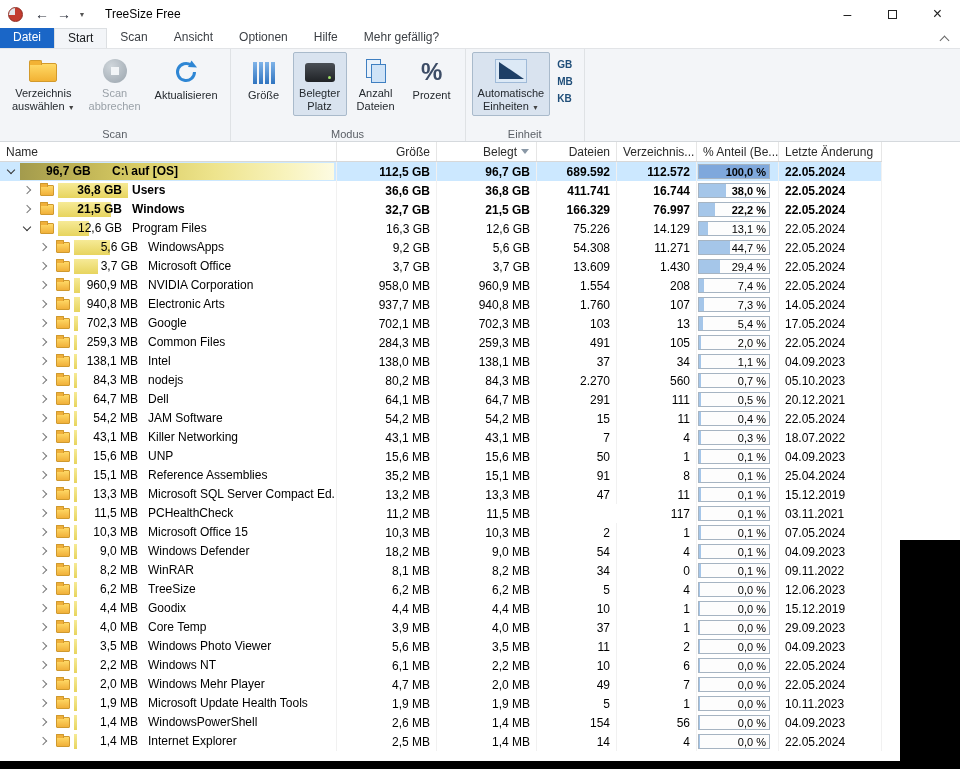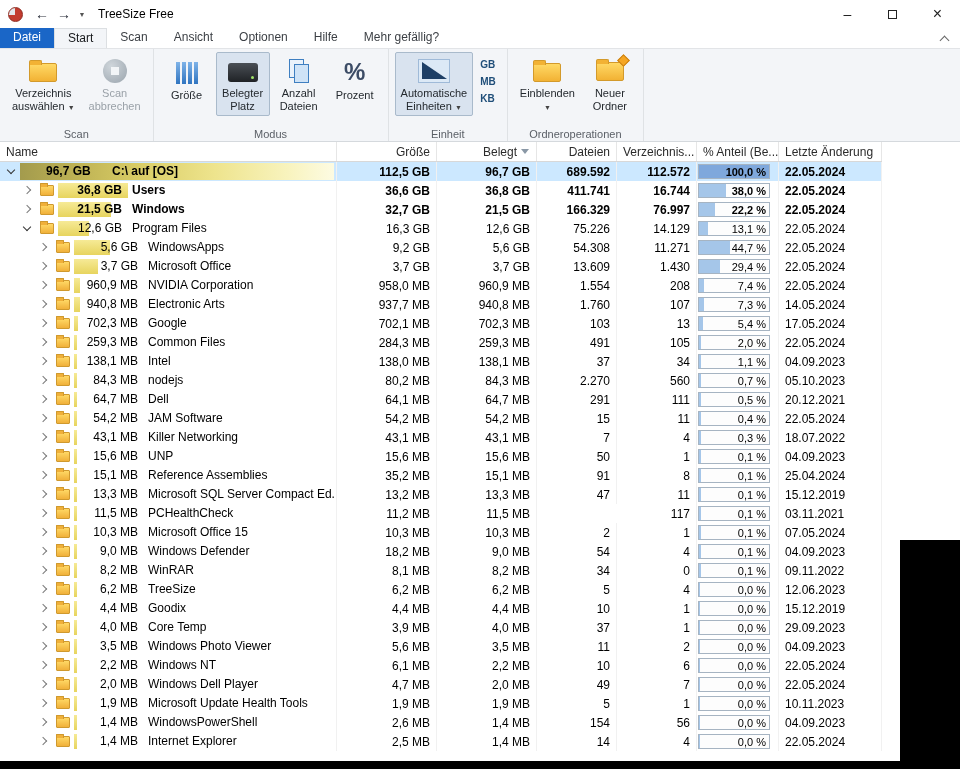--- a/index.html
+++ b/index.html
@@ -7,21 +7,21 @@
   body { font-family:"Liberation Sans", sans-serif; font-size:12px; background:#fff; color:#000;
          position:relative; overflow:hidden; }
 
   
   .titlebar { height:28px; display:flex; align-items:center; padding-left:6px; background:#fff; }
   .app-icon { width:15px; height:15px; border-radius:50%;
               background:conic-gradient(#c23b2e 0 270deg,#e3e6ea 270deg 360deg);
               border:1px solid #8e2a20; margin:0 8px 0 2px; }
   .nav-btn { width:22px; text-align:center; font-size:14px; color:#1f2430; }
   .nav-drop { width:14px; text-align:center; font-size:7px; color:#555; }
-  .title-text { margin-left:9px; font-size:12px; }
+  .title-text { margin-left:16px; font-size:12px; }
   .win-controls { margin-left:auto; display:flex; height:28px; }
   .win-btn { width:45px; display:flex; align-items:center; justify-content:center; font-size:14px; color:#222; }
   .win-btn.close { font-size:16px; }
   .maxi-box { width:9px; height:9px; border:1px solid #222; display:inline-block; }
 
   
   .tabbar { height:21px; display:flex; align-items:stretch; background:#fff;
             border-bottom:1px solid #e2e4e7; position:relative; }
   .tab { padding:2px 13px; font-size:12px; color:#3b3f44; white-space:nowrap; }
   .tab.file { background:#1a66c7; color:#fff; }
@@ -163,20 +163,29 @@
         <span>auswählen</span>
         <span class="caret">▼</span></div>
     </div>
     <div class="rbtn disabled">
       <div class="icon-slot">
           <span class="ico-cancel"></span>
         </div>
       <div class="lbl"><span>Scan</span><br>
         <span>abbrechen</span></div>
     </div>
+    <div class="rbtn">
+      <div class="icon-slot">
+        <svg width="26" height="26" viewBox="0 0 26 26">
+          <path d="M21.5 13a8.5 8.5 0 1 1-3.4-6.8" fill="none" stroke="#2e86d4" stroke-width="3"></path>
+          <polygon points="18.5,1.5 24,8.5 15,8" fill="#2e86d4"></polygon>
+        </svg>
+      </div>
+      <div class="lbl"><span>Aktualisieren</span></div>
+    </div>
     <div class="rgroup-label">Scan</div>
   </div>
 
   <div class="rgroup">
     <div class="rbtn">
       <div class="icon-slot">
           <span class="ico-bars">
             <i></i>
             <i></i>
             <i></i>
@@ -218,37 +227,20 @@
         <span class="caret">▼</span></div>
     </div>
     <div class="unit-stack">
       <span class="unit-btn">GB</span>
       <span class="unit-btn">MB</span>
       <span class="unit-btn">KB</span>
     </div>
     <div class="rgroup-label">Einheit</div>
   </div>
 
-  <div class="rgroup">
-    <div class="rbtn">
-      <div class="icon-slot">
-          <span class="ico-folder"></span>
-        </div>
-      <div class="lbl"><span>Einblenden</span><br>
-        <span class="caret">▼</span></div>
-    </div>
-    <div class="rbtn">
-      <div class="icon-slot">
-          <span class="new-badge"><span class="ico-folder"></span></span>
-        </div>
-      <div class="lbl"><span>Neuer</span><br>
-        <span>Ordner</span></div>
-    </div>
-    <div class="rgroup-label">Ordneroperationen</div>
-  </div>
 
 </div>
 
 <div class="table-area">
   <div class="thead">
       <div class="th" style="width: 337px;">
         <span>Name</span>
       </div>
       <div class="th right" style="width: 100px;">
         <span>Größe</span>
@@ -864,21 +856,21 @@
         <div class="td" style="width: 103px;">22.05.2024</div>
       </div>
       <div class="tr">
         <div class="td name-cell" style="width: 337px;">
           <span class="chev" style="left: 40px;"></span>
           <span class="tree-folder" style="left: 56px;"></span>
           <span class="size-box" style="left: 74px;">
             <span class="size-bar" style="width: 3px;"></span>
             <span class="size-text">2,0 MB</span>
           </span>
-          <span class="row-name" style="left: 148px;">Windows Dell Player</span>
+          <span class="row-name" style="left: 148px;">Windows Mehr Player</span>
         </div>
         <div class="td num" style="width: 100px;">4,7 MB</div>
         <div class="td num" style="width: 100px;">2,0 MB</div>
         <div class="td num" style="width: 80px;">49</div>
         <div class="td num" style="width: 80px;">7</div>
         <div class="td pct" style="width: 82px;">
           <span class="pct-track">
             <span class="pct-fill" style="width: 1px;"></span>
             <span class="pct-label">0,0 %</span>
           </span>

